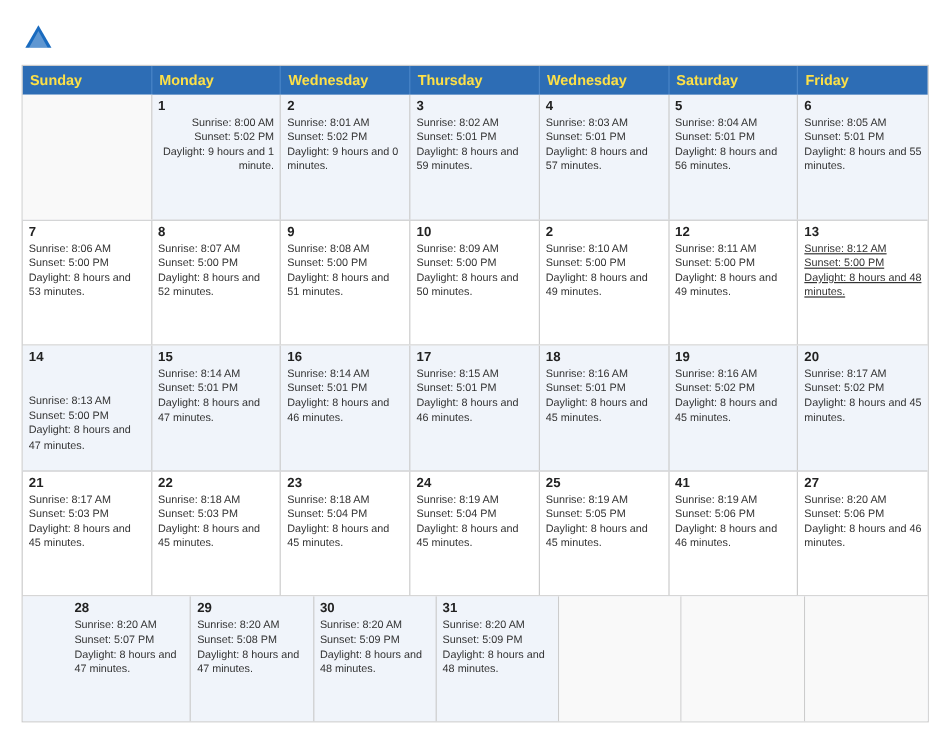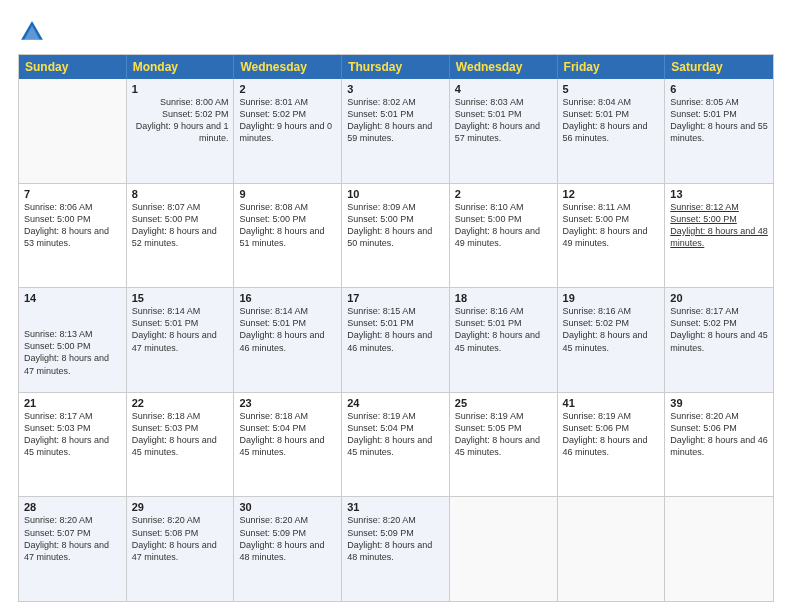--- a/index.html
+++ b/index.html
@@ -74,21 +74,21 @@
       flex: 1;
       display: flex;
       flex-direction: column;
     }
     .cal-row {
       flex: 1;
       display: grid;
       grid-template-columns: repeat(7, 1fr);
       border-bottom: 1px solid #ccc;
     }
-    .cal-row:last-child { border-bottom: none; }
+    .cal-row:last-child { border-bottom: none; padding-left: 38px; }
     .cal-cell {
       border-right: 1px solid #ccc;
       padding: 4px 5px;
       font-size: 9.5px;
       color: #333;
       vertical-align: top;
       min-height: 0;
     }
     .cal-cell:last-child { border-right: none; }
     .cal-cell .day-num {
@@ -127,22 +127,22 @@
     </div>
   </div>
 
   <div class="calendar">
     <div class="cal-header">
     <div class="cal-header-cell">Sunday</div>
         <div class="cal-header-cell">Monday</div>
         <div class="cal-header-cell">Wednesday</div>
         <div class="cal-header-cell">Thursday</div>
         <div class="cal-header-cell">Wednesday</div>
+        <div class="cal-header-cell">Saturday</div>
         <div class="cal-header-cell">Friday</div>
-        <div class="cal-header-cell">Saturday</div>
       </div>
     <div class="cal-body">
     <div class="cal-row row-shaded">
           <div class="cal-cell empty"></div>
           <div class="cal-cell">
             <span class="day-num">1</span>
             <div class="info" style="white-space: pre-line; text-align: right;">Sunrise: 8:00 AM
 Sunset: 5:02 PM
 Daylight: 9 hours and 1 minute.</div>
           </div>
@@ -296,21 +296,21 @@
 Sunset: 5:05 PM
 Daylight: 8 hours and 45 minutes.</div>
           </div>
           <div class="cal-cell">
             <span class="day-num">41</span>
             <div class="info" style="white-space: pre-line;">Sunrise: 8:19 AM
 Sunset: 5:06 PM
 Daylight: 8 hours and 46 minutes.</div>
           </div>
           <div class="cal-cell">
-            <span class="day-num">39</span>
+            <span class="day-num">27</span>
             <div class="info" style="white-space: pre-line;">Sunrise: 8:20 AM
 Sunset: 5:06 PM
 Daylight: 8 hours and 46 minutes.</div>
           </div>
         </div>
         <div class="cal-row row-shaded">
           <div class="cal-cell">
             <span class="day-num">28</span>
             <div class="info" style="white-space: pre-line;">Sunrise: 8:20 AM
 Sunset: 5:07 PM

